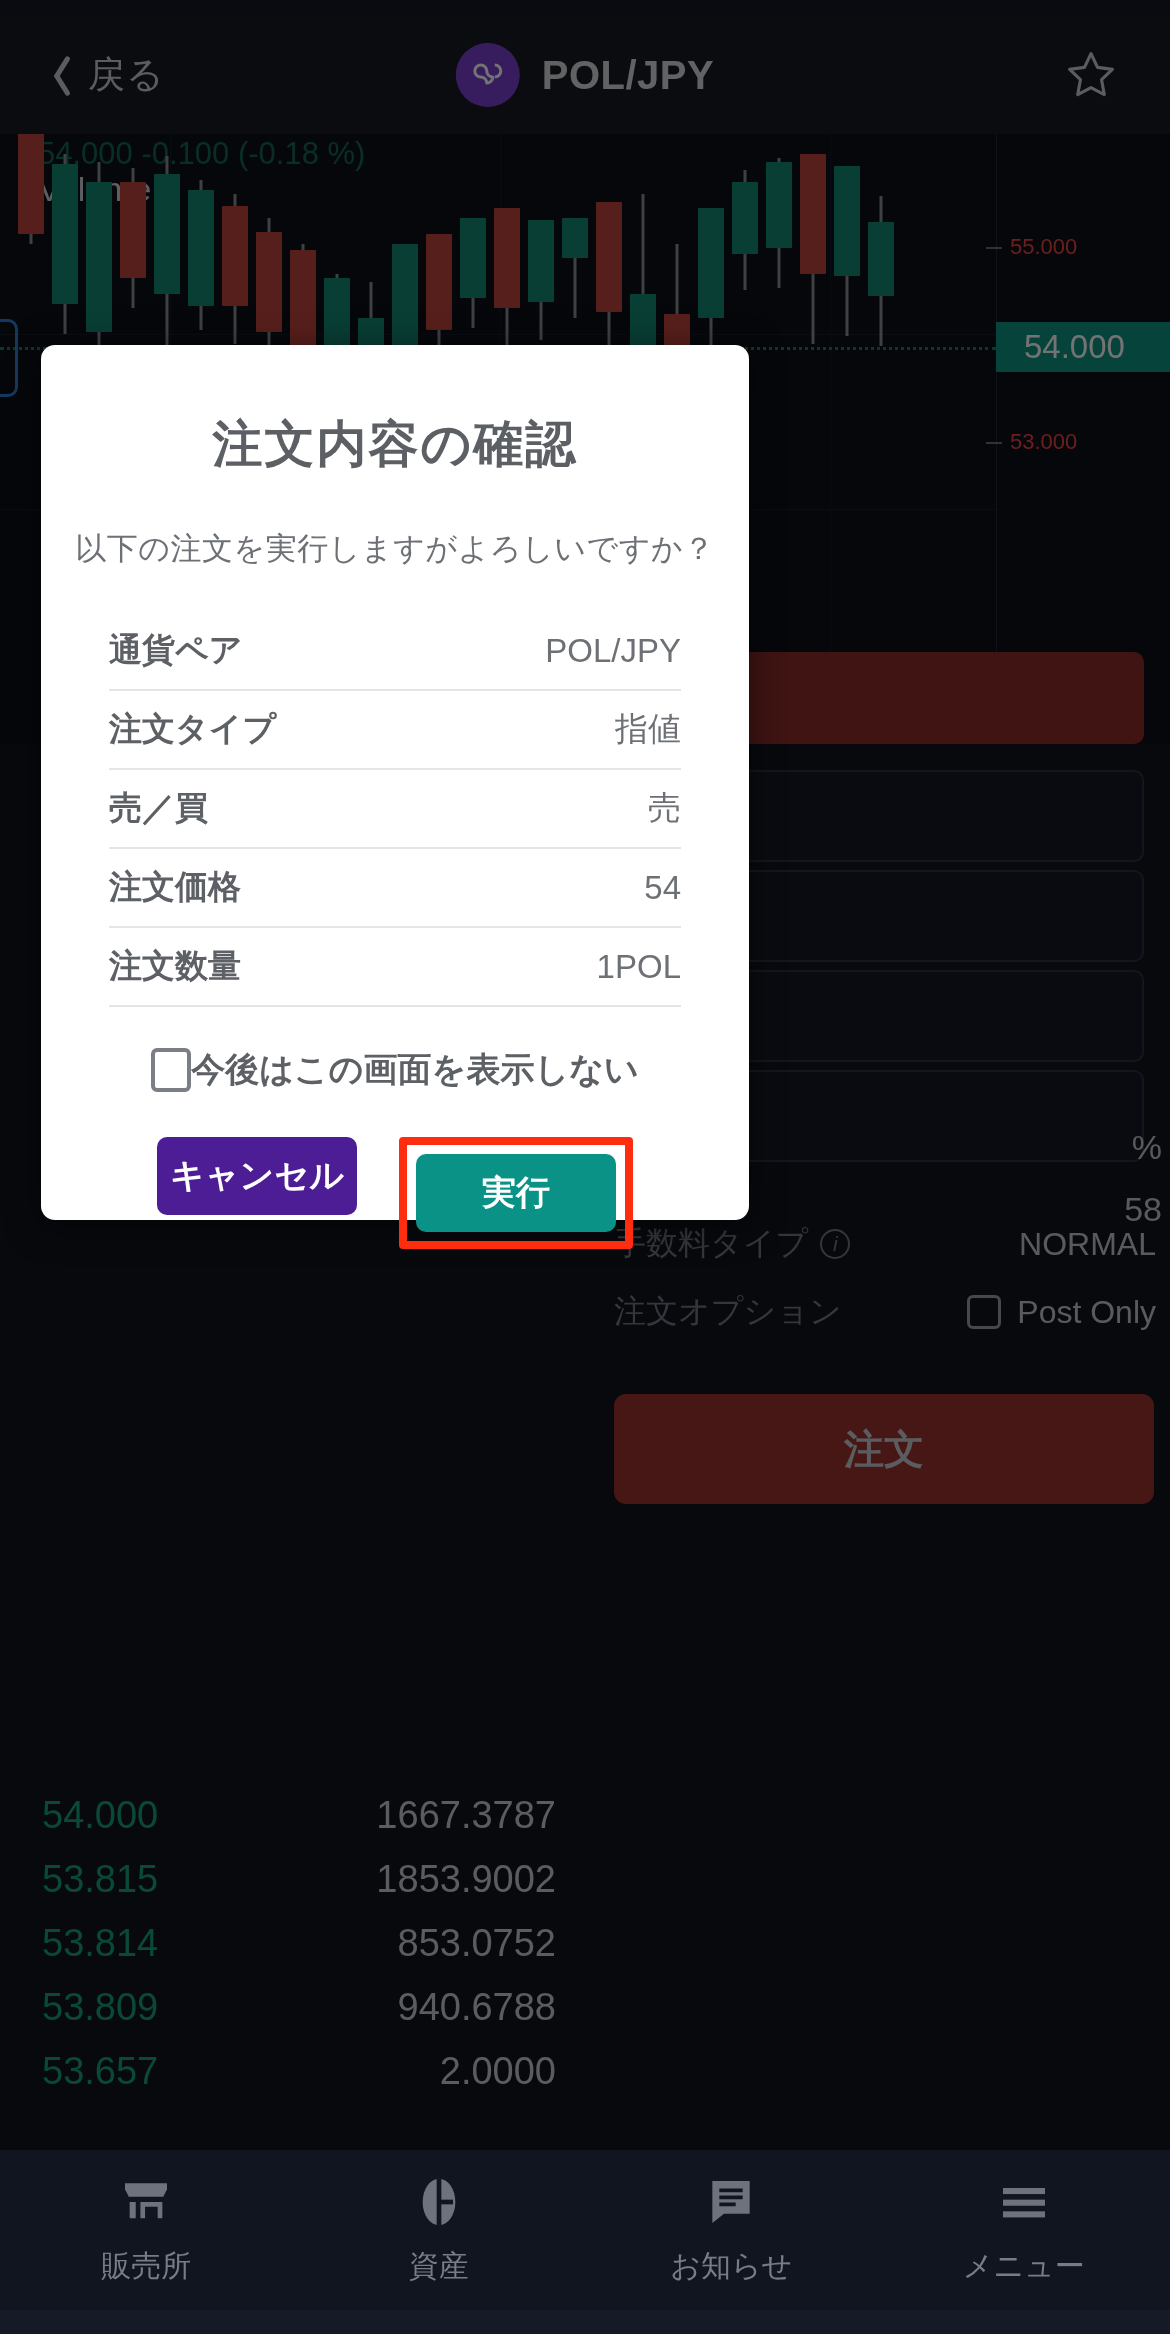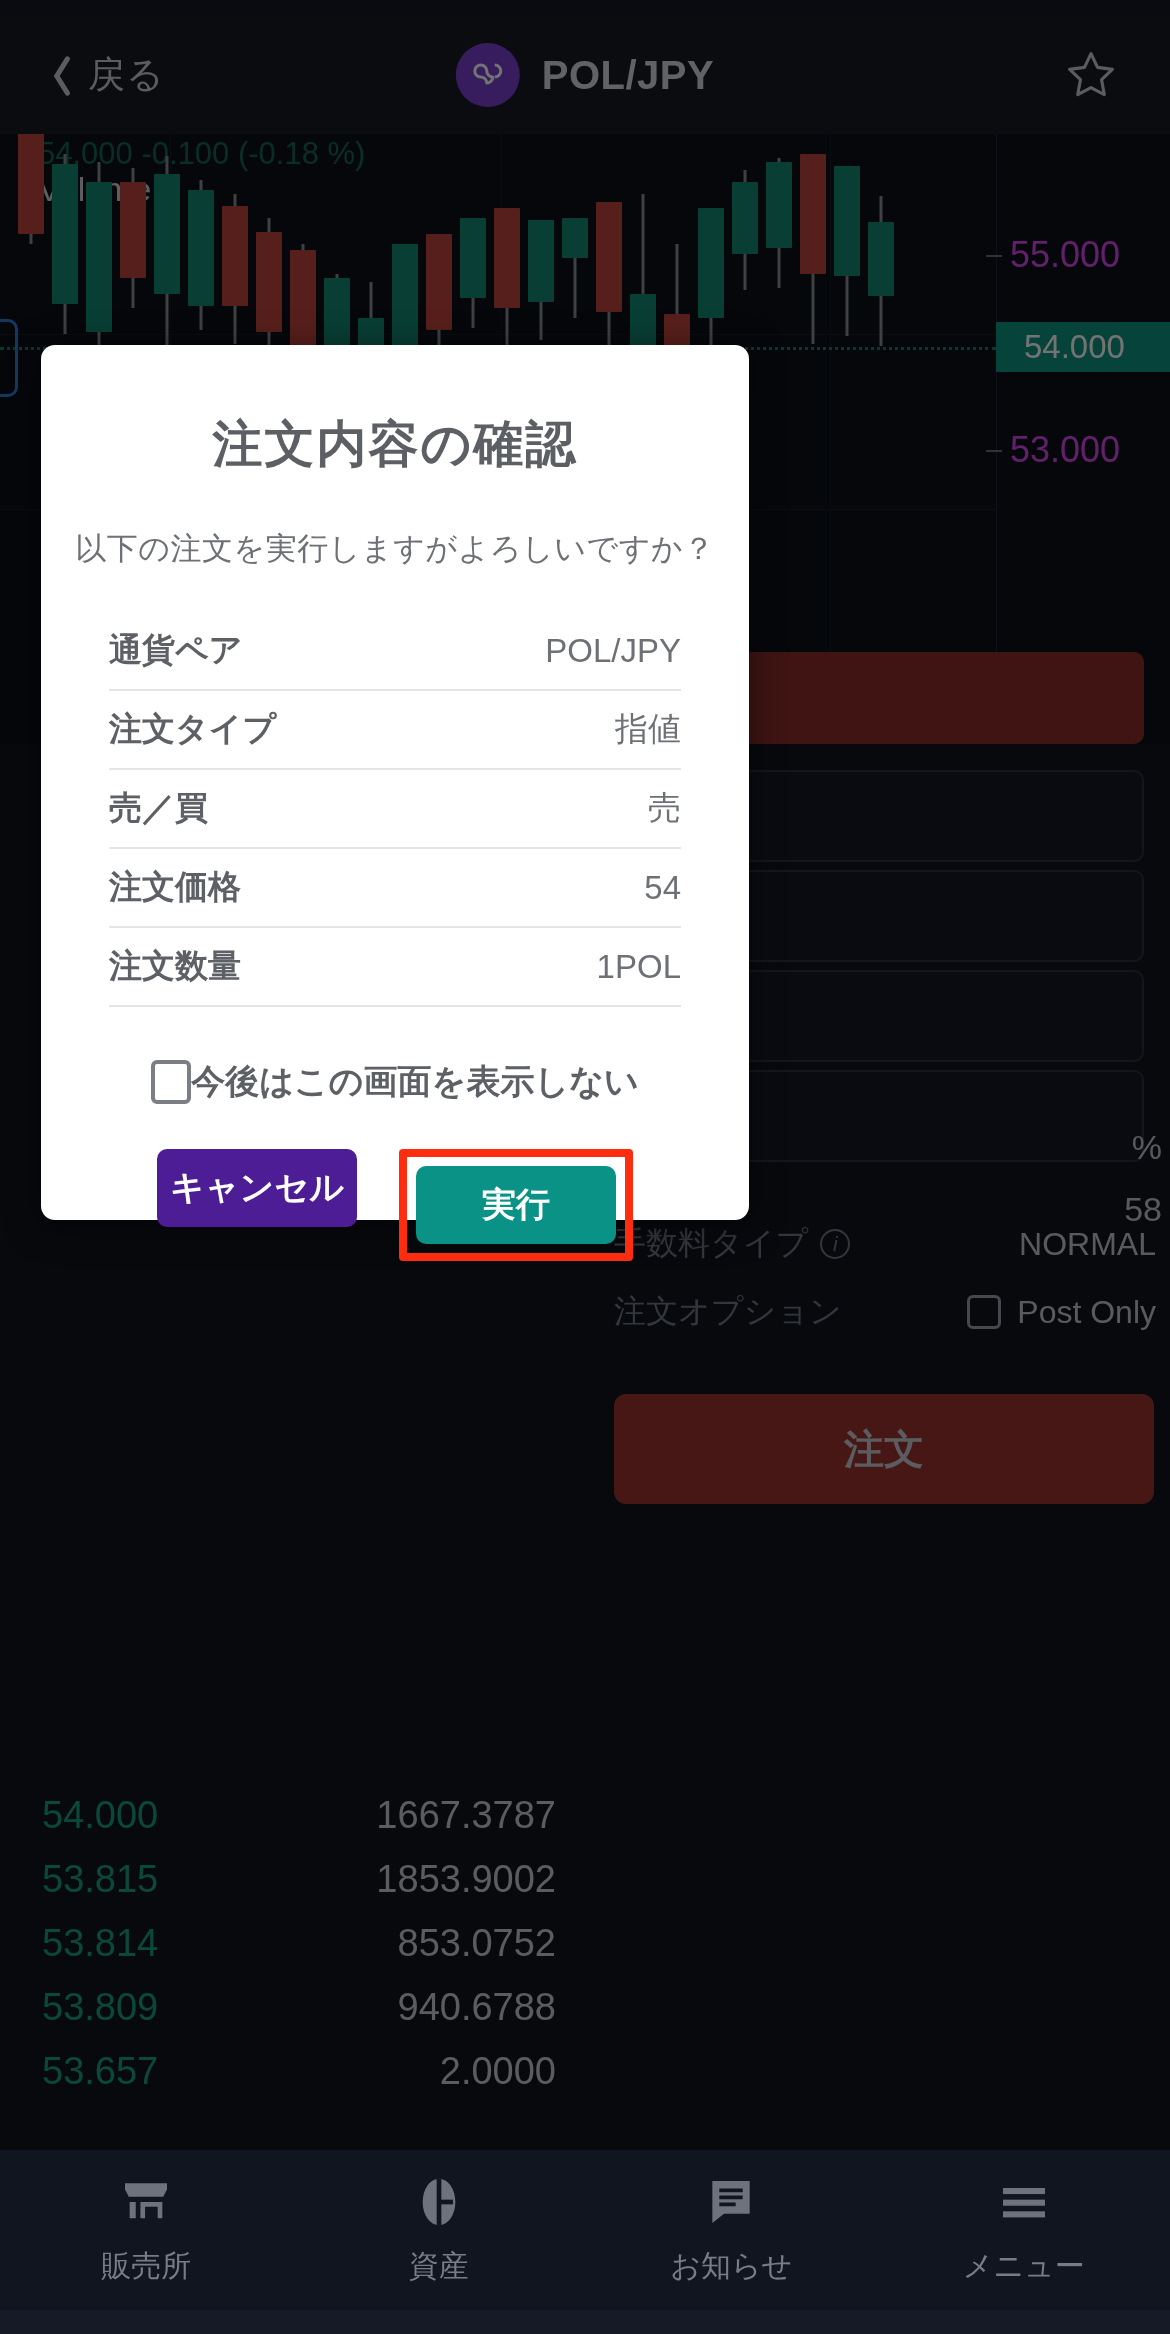--- a/index.html
+++ b/index.html
@@ -74,21 +74,21 @@
   .vol-label {
     position: absolute; top: 36px; left: 38px;
     color: #cfd2d8; font-size: 34px;
   }
   .axis-line {
     position: absolute; top: 0; left: 996px; width: 1px; height: 610px;
     background: #232835;
   }
   .price-tick {
     position: absolute; left: 1010px;
-    color: #d946ef; font-size: 36px;
+    color: #ef4444; font-size: 22px;
     display: flex; align-items: center; gap: 12px;
   }
   .price-tick::before {
     content: ""; display: block; width: 16px; height: 2px; background: #6a707d;
     position: absolute; left: -24px; top: 50%;
   }
   .price-hl {
     position: absolute; left: 996px; width: 174px; height: 50px;
     background: #0e9680; display: flex; align-items: center;
   }
@@ -179,21 +179,21 @@
   }
   .dlg-table { margin: 42px 68px 0 68px; }
   .dlg-row {
     height: 79px; display: flex; align-items: center; justify-content: space-between;
     border-bottom: 2px solid #e4e5e7;
   }
   .dlg-row .k { color: #5d6166; font-size: 33px; font-weight: bold; }
   .dlg-row .v { color: #6d7176; font-size: 33px; }
 
   .dlg-check {
-    margin-top: 52px; display: flex; align-items: center; justify-content: center; 
+    margin-top: 40px; display: flex; align-items: center; justify-content: center; 
     cursor: pointer;
   }
   .dlg-check .box {
     width: 40px; height: 44px; border: 4px solid #7b7f85; border-radius: 6px;
   }
   .dlg-check .lbl { color: #5d6166; font-size: 34px; font-weight: bold; }
   .dlg-note {
     margin-top: 22px; text-align: center; color: #6d7176; font-size: 29px;
   }
   .dlg-actions {

